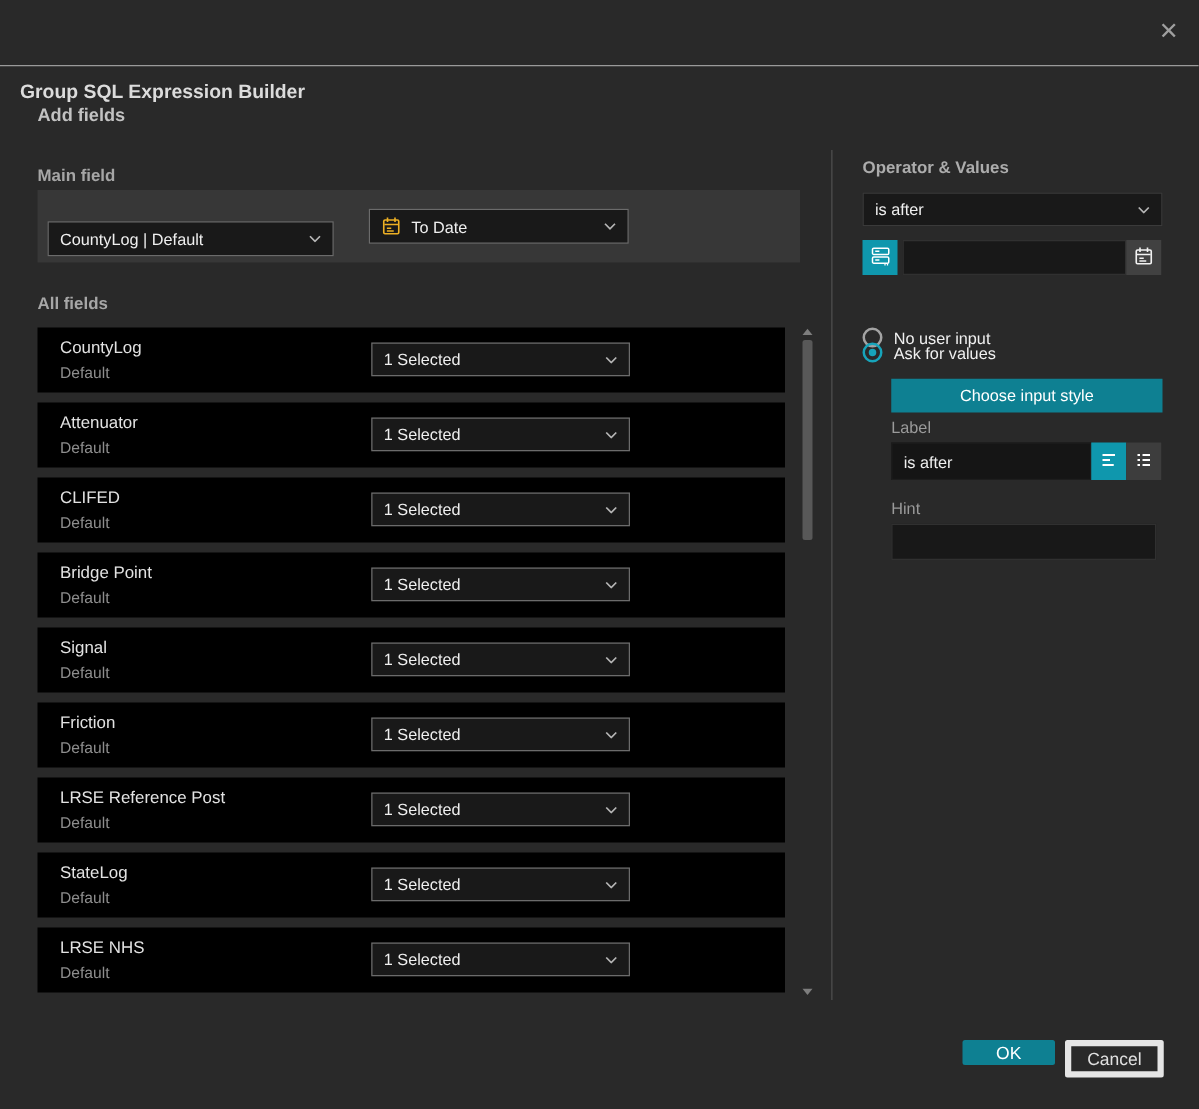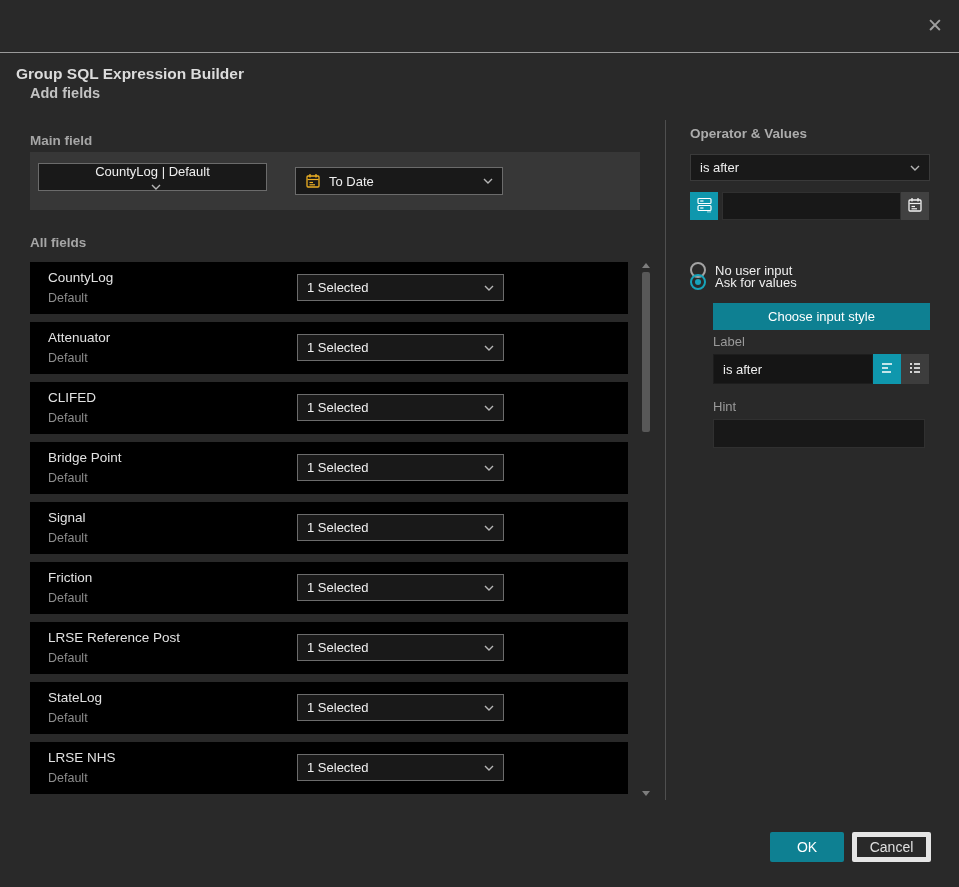--- a/index.html
+++ b/index.html
@@ -29,21 +29,21 @@
   .row-name { position:absolute; left:18px; top:8px;  font-size:13.5px; color:#e2e2e2; }
   .row-sub  { position:absolute; left:18px; top:29px; font-size:12.5px; color:#8d8d8d; }
 
   
   .dd { position:absolute; display:flex; align-items:center; background:#191919;
         border:1px solid #6b6b6b; padding:0 9px; font-size:13px; color:#efefef; cursor:pointer; }
   .dd .dd-text { flex:1 1 auto; white-space:nowrap; overflow:hidden; }
   .dd svg.chev { flex:0 0 auto; margin-left:6px; }
   .dd-subtle { border-color:#3a3a3a; }
 
-  .dd-mainfield { left:8px;  top:11px; width:229px; height:28px;flex-direction:column; }
+  .dd-mainfield { left:8px;  top:25px; width:229px; height:28px; }
   .dd-maindate  { left:265px; top:15px; width:208px; height:28px; }
   .dd-maindate .cal { margin-right:8px; flex:0 0 auto; display:flex; }
   .row-dd { left:267px; top:12px; width:207px; height:27px; }
 
   
   .sb-thumb { position:absolute; left:642px; top:272px; width:8px; height:160px;
               background:#585858; border-radius:2px; }
   .sb-up, .sb-down { position:absolute; left:642px; width:0; height:0;
               border-left:4px solid transparent; border-right:4px solid transparent; }
   .sb-up   { top:263px; border-bottom:5px solid #7d7d7d; }
@@ -75,21 +75,21 @@
 
   .choose-btn { position:absolute; left:713px; top:303px; width:217px; height:27px;
                 background:#0e8092; color:#fff; border:none; font-size:13px;
                 font-family:"Liberation Sans", sans-serif; cursor:pointer; }
 
   .mini-label { position:absolute; font-size:13px; color:#9a9a9a; }
 
   .btn-align { left:873px; top:354px; width:28px; height:30px; background:#0f97ad; }
   .btn-list  { left:901px; top:354px; width:28px; height:30px; background:#3d3d3d; }
 
-  .ok-btn { position:absolute; left:770px; top:832px; width:74px; height:30px;
+  .ok-btn { position:absolute; left:770px; top:832px; width:74px; height:20px;
             background:#0e8092; color:#fff; border:none; font-size:14px; border-radius:2px;
             font-family:"Liberation Sans", sans-serif; cursor:pointer; }
   .cancel-btn { position:absolute; left:852px; top:832px; width:79px; height:30px;
             background:transparent; color:#e0e0e0; border:5px solid #e5e5e5; font-size:14px;
             border-radius:2px; font-family:"Liberation Sans", sans-serif; cursor:pointer; }
 </style>
 </head>
 <body>
 
 <div class="dialog">

